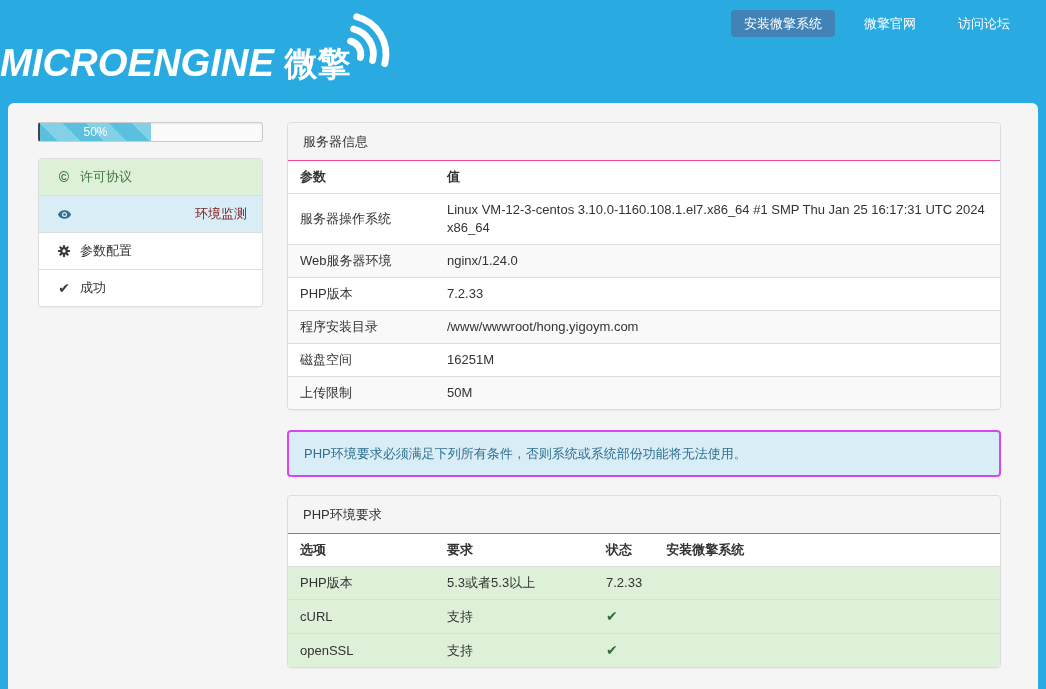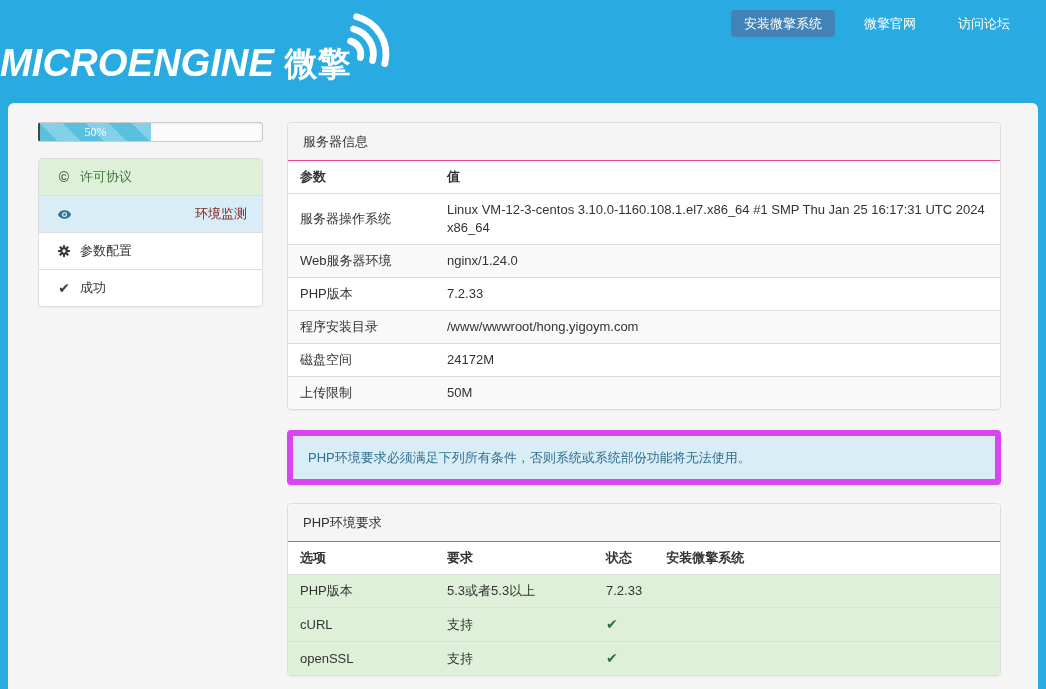--- a/index.html
+++ b/index.html
@@ -38,21 +38,21 @@
   .sidebar { width:225px; flex:0 0 225px; }
   .progress {
     height:20px; background:#fbfbfb; border:1px solid #ccc; border-left:2px solid #444;
     border-radius:3px; overflow:hidden; box-shadow:inset 0 1px 2px rgba(0,0,0,.08);
   }
   .progress-fill {
     height:100%; background-color:#5bc0de;
     background-image:linear-gradient(45deg, rgba(255,255,255,.25) 25%, transparent 25%,
       transparent 50%, rgba(255,255,255,.25) 50%, rgba(255,255,255,.25) 75%, transparent 75%, transparent);
     background-size:46px 46px;
-    color:#fff; font-size:12px; text-align:center; line-height:19px;font-family:Liberation Serif, serif;
+    color:#fff; font-size:12px; text-align:center; line-height:19px;
   }
   .panel { background:#fff; border:1px solid #ddd; border-radius:4px; box-shadow:0 1px 1px rgba(0,0,0,.04); }
   .panel-heading {
     background:#f5f5f5; border-bottom:1px solid #ec4899; padding:9px 15px;
     border-radius:4px 4px 0 0; line-height:19px; color:#333;
   }
   .steps-panel { margin-top:16px; }
   .step-item { display:flex; align-items:center; padding:8px 15px; line-height:20px; border-top:1px solid #ddd; cursor:pointer; }
   .step-item:first-child { border-top:none; }
   .step-item .ic { width:20px; margin-right:6px; display:inline-flex; justify-content:center; align-items:center; font-size:14px; }
@@ -66,21 +66,21 @@
   
   .main { flex:1; margin-left:24px; min-width:0; }
   table { width:100%; border-collapse:collapse; background:#fff; }
   th, td { text-align:left; padding:7px 12px; line-height:18px; border-top:1px solid #ddd; font-size:13px; }
   thead th { border-top:none; font-weight:bold; }
   .server-table col.c1 { width:147px; }
   .server-table tbody tr:nth-child(even) td { background:#f9f9f9; }
   .panel table { border-radius:0 0 4px 4px; overflow:hidden; }
 
   .alert-info {
-    margin-top:20px; background:#d9edf7; border:6px solid #d946ef; color:#31708f;
+    margin-top:20px; background:#d9edf7; border:2px solid #d946ef; color:#31708f;
     border-radius:4px; padding:12px 15px; line-height:19px;
   }
 
   .php-panel { margin-top:18px; }
   .php-table col.c1 { width:147px; }
   .php-table col.c2 { width:159px; }
   .php-table col.c3 { width:47px; }
   .php-table tbody td { background:#dff0d8; }
   .check-mark { color:#2f6f36; font-weight:bold; font-size:14px; }
 </style>
@@ -183,21 +183,21 @@
           <tr>
             <td>PHP版本</td>
             <td>7.2.33</td>
           </tr>
           <tr>
             <td>程序安装目录</td>
             <td>/www/wwwroot/hong.yigoym.com</td>
           </tr>
           <tr>
             <td>磁盘空间</td>
-            <td>24172M</td>
+            <td>16251M</td>
           </tr>
           <tr>
             <td>上传限制</td>
             <td>50M</td>
           </tr>
         </tbody>
       </table>
     </div>
 
     <div class="alert-info">PHP环境要求必须满足下列所有条件，否则系统或系统部份功能将无法使用。</div>

